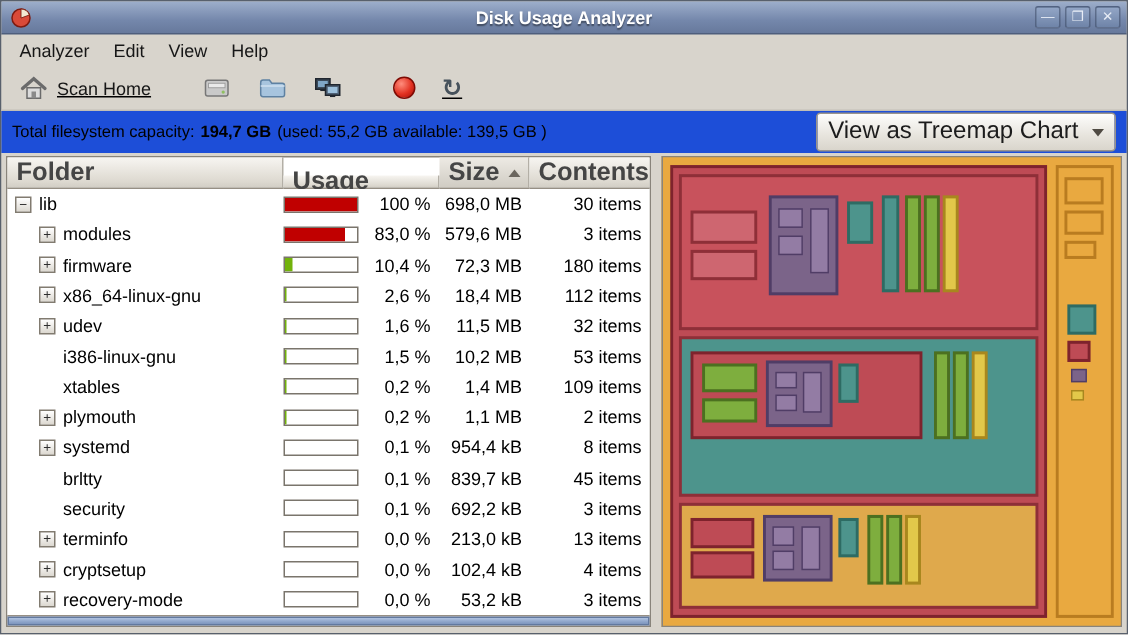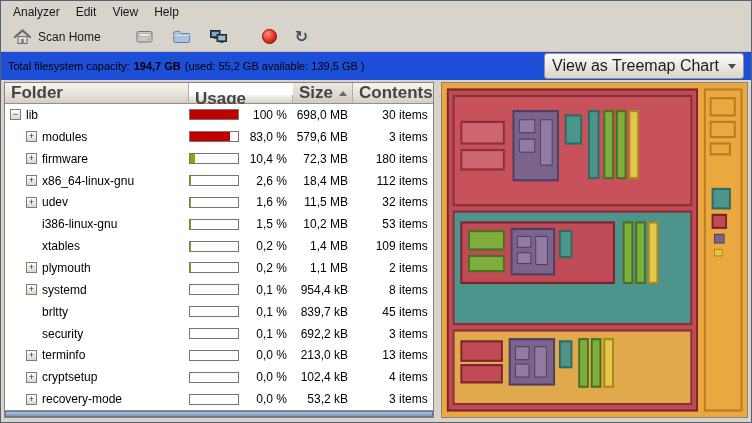--- a/index.html
+++ b/index.html
@@ -17,21 +17,21 @@
   .winbtn { width:17px; height:15px; border-radius:2px; border:1px solid rgba(56,70,96,.55);
     background:linear-gradient(#93A6C6,#6F84A8); color:#E8EDF6; font-size:9px; line-height:13px; text-align:center; }
 
   
   .menubar { height:21px; flex:0 0 21px; display:flex; align-items:center; padding-left:4px; background:#D8D4CC; }
   .menu-item { padding:2px 8px; color:#161616; }
 
   
   .toolbar { height:30px; flex:0 0 30px; display:flex; align-items:center; gap:6px; padding:0 6px;
     background:#D8D4CC; border-bottom:1px solid #C2BEB5; }
-  .tbtn { display:flex; align-items:center; gap:6px; padding:3px 6px; border-radius:3px; }
+  .tbtn { display:flex; align-items:center; gap:6px; padding:3px 6px; border-radius:3px;text-decoration:underline; }
   .tbtn .tlabel { color:#161616; }
   .icon18 { width:19px; height:17px; display:block; }
   .stop-ball { width:15px; height:15px; border-radius:50%;
     background:radial-gradient(circle at 35% 30%, #FF8D7D, #E23222 55%, #A40D05); border:1px solid #7E0B04; }
   .refresh-glyph { font-family:"DejaVu Sans",sans-serif; font-size:16px; font-weight:bold; color:#47525C; line-height:16px; }
   .tool-gap { width:10px; }
 
   
   .infobar { height:28px; flex:0 0 28px; display:flex; align-items:center; padding:0 7px; background:#1d4ed8; font-size:11px; }
   .infobar .cap { font-weight:bold; margin:0 4px; }
@@ -76,20 +76,32 @@
 
   
   .hscroll { flex:0 0 7px; height:7px; border-top:1px solid #968F84; background:#CDC9C1; }
   .hslider { height:100%; width:100%; background:linear-gradient(#AFC2E0,#8AA1C7 70%,#7E96BE); border:1px solid #62799F; }
 </style>
 </head>
 <body>
 
 <div class="window">
 
+  <div class="titlebar">
+    <svg class="app-icon" viewBox="0 0 14 14">
+      <circle cx="7" cy="7" r="6" fill="#D94A38" stroke="#7E1B10"></circle>
+      <path d="M7 7 L7 1 A6 6 0 0 1 12.6 5 Z" fill="#F3E9D2" stroke="#7E1B10" stroke-width="0.6"></path>
+    </svg>
+    <span class="title">Disk Usage Analyzer</span>
+    <span class="winbtns">
+      <span class="winbtn">—</span>
+      <span class="winbtn">❒</span>
+      <span class="winbtn">✕</span>
+    </span>
+  </div>
 
   <div class="menubar">
     <span class="menu-item">Analyzer</span>
     <span class="menu-item">Edit</span>
     <span class="menu-item">View</span>
     <span class="menu-item">Help</span>
   </div>
 
   <div class="toolbar">
     <div class="tbtn">

